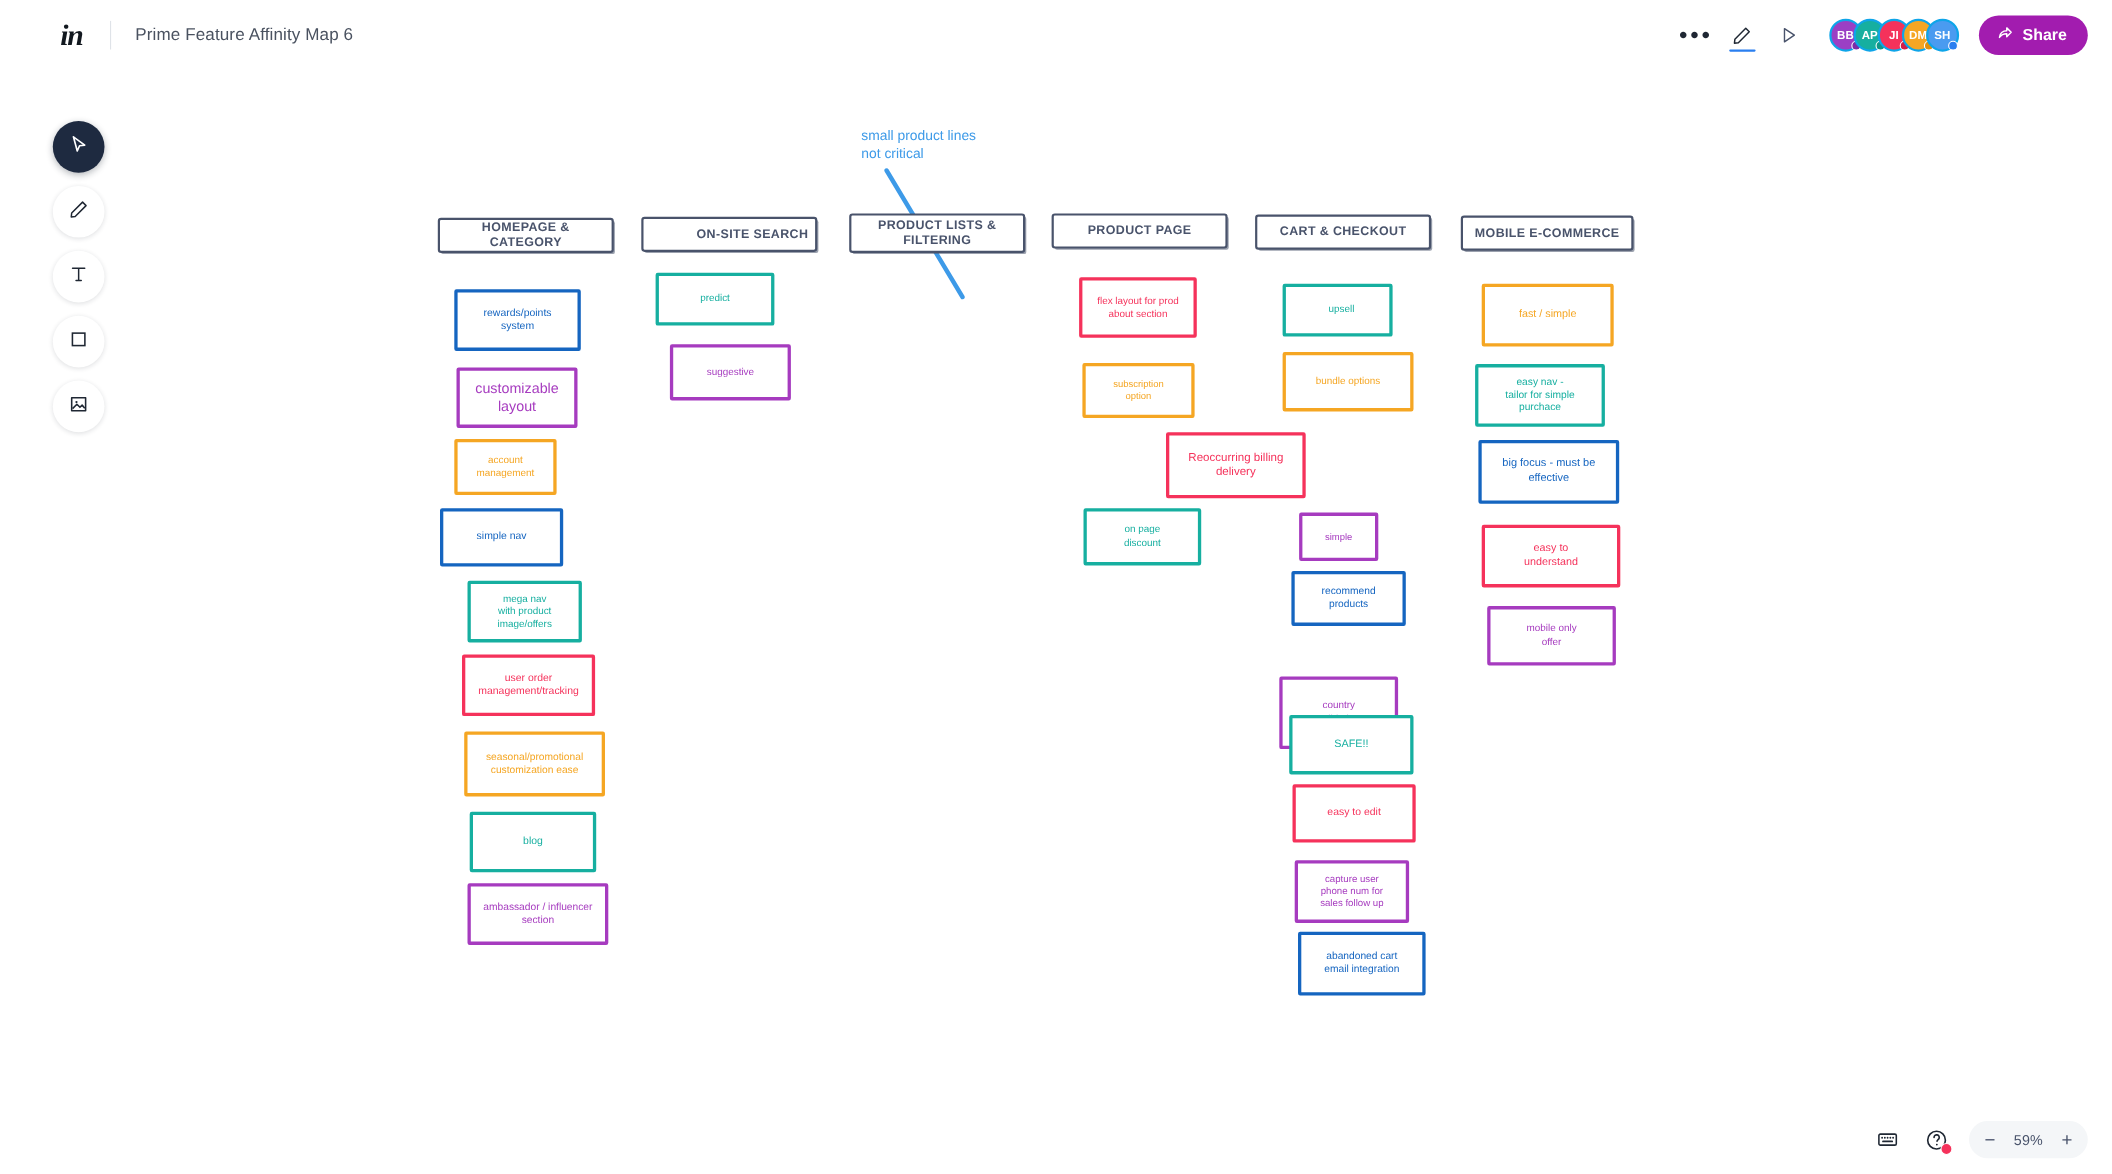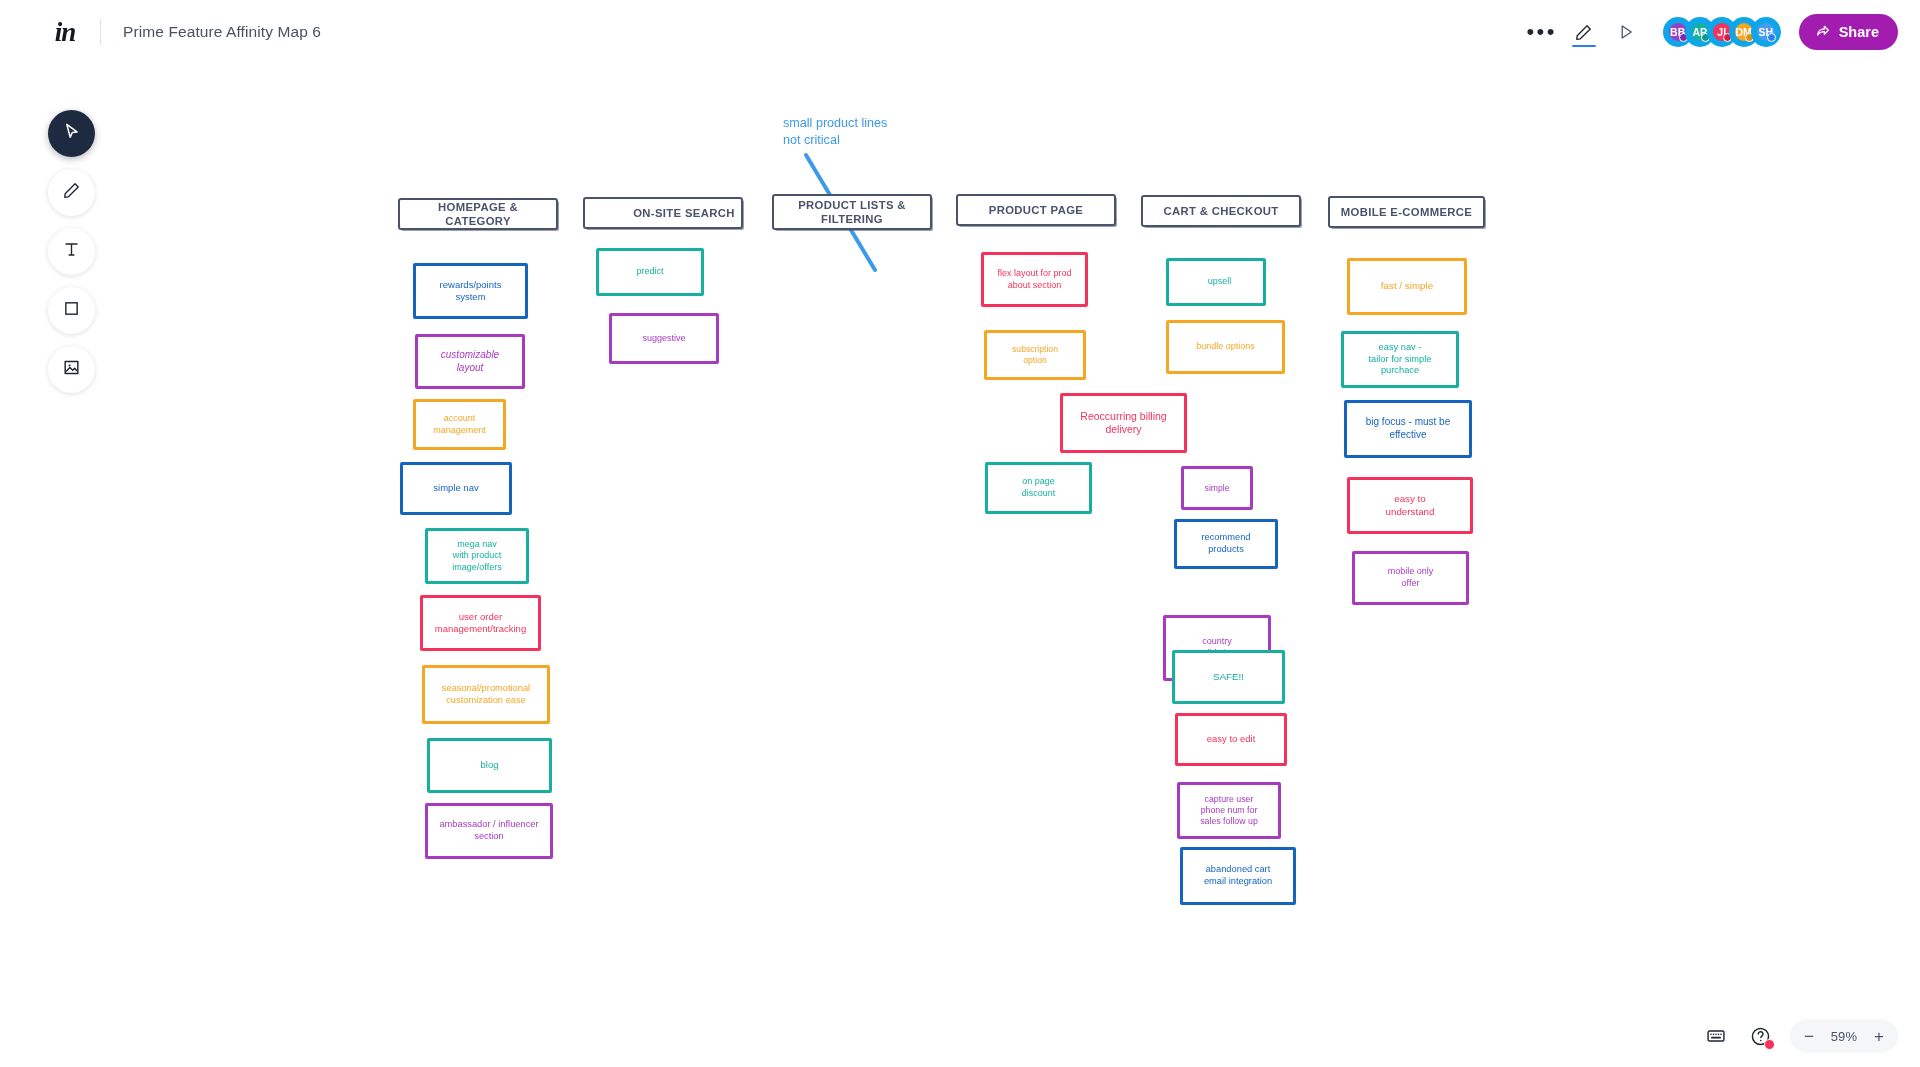--- a/index.html
+++ b/index.html
@@ -53,21 +53,21 @@
     width: 24px; height: 2.5px; background: #2a7ff0; border-radius: 2px;
   }
   .avatars {
     display: flex; align-items: center; margin-left: 16px;
   }
   .avatar {
     width: 30px; height: 30px; border-radius: 50%;
     display: flex; align-items: center; justify-content: center;
     color: #fff; font-size: 10.5px; font-weight: 700;
     margin-right: -8px; position: relative;
-    border: 6px solid #0ea5e9; cursor: pointer;
+    border: 2px solid #0ea5e9; cursor: pointer;
   }
   .avatar .pip {
     position: absolute; right: -1px; bottom: -1px;
     width: 9px; height: 9px; border-radius: 50%;
     border: 1.6px solid #fff;
   }
   .share-btn {
     margin-left: 26px;
     height: 36px; padding: 0 19px 0 16px;
     border-radius: 18px;
@@ -263,33 +263,33 @@
   <div class="col-header" style="left: 398px; top: 198px; width: 160px; height: 32px; border-color: rgb(73, 83, 107); color: rgb(73, 83, 107);">HOMEPAGE &amp; CATEGORY</div>
   <div class="col-header" style="left: 583px; top: 197px; width: 160px; height: 32px; border-color: rgb(73, 83, 107); color: rgb(73, 83, 107); padding-left: 48px;">ON-SITE SEARCH</div>
   <div class="col-header" style="left: 772px; top: 194px; width: 160px; height: 36px; border-color: rgb(73, 83, 107); color: rgb(73, 83, 107);">PRODUCT LISTS &amp; FILTERING</div>
   <div class="col-header" style="left: 956px; top: 194px; width: 160px; height: 32px; border-color: rgb(73, 83, 107); color: rgb(73, 83, 107);">PRODUCT PAGE</div>
   <div class="col-header" style="left: 1141px; top: 195px; width: 160px; height: 32px; border-color: rgb(73, 83, 107); color: rgb(73, 83, 107);">CART &amp; CHECKOUT</div>
   <div class="col-header" style="left: 1328px; top: 196px; width: 157px; height: 32px; border-color: rgb(73, 83, 107); color: rgb(73, 83, 107);">MOBILE E-COMMERCE</div>
 
   <div id="notes-layer">
       <div class="note" style="left: 413px; top: 263px; width: 115px; height: 56px; border-width: 3.2px; border-color: rgb(21, 101, 192); color: rgb(21, 101, 192); font-size: 9.5px; white-space: pre-line;">rewards/points
 system</div>
-      <div class="note" style="left: 415px; top: 334px; width: 110px; height: 55px; border-width: 3.2px; border-color: rgb(166, 59, 191); color: rgb(166, 59, 191); font-size: 10px; white-space: pre-line; font-style: italic;">customizable
+      <div class="note" style="left: 415px; top: 334px; width: 110px; height: 55px; border-width: 3.2px; border-color: rgb(166, 59, 191); color: rgb(166, 59, 191); font-size: 13px; white-space: pre-line;">customizable
 layout</div>
       <div class="note" style="left: 413px; top: 399px; width: 93px; height: 51px; border-width: 3px; border-color: rgb(245, 166, 35); color: rgb(245, 166, 35); font-size: 9px; white-space: pre-line;">account
 management</div>
       <div class="note" style="left: 400px; top: 462px; width: 112px; height: 53px; border-width: 3.2px; border-color: rgb(21, 101, 192); color: rgb(21, 101, 192); font-size: 9.5px; white-space: pre-line;">simple nav</div>
       <div class="note" style="left: 425px; top: 528px; width: 104px; height: 56px; border-width: 3.2px; border-color: rgb(22, 175, 160); color: rgb(22, 175, 160); font-size: 9px; white-space: pre-line;">mega nav
 with product
 image/offers</div>
       <div class="note" style="left: 420px; top: 595px; width: 121px; height: 56px; border-width: 3.2px; border-color: rgb(245, 50, 91); color: rgb(245, 50, 91); font-size: 9.5px; white-space: pre-line;">user order
 management/tracking</div>
       <div class="note" style="left: 422px; top: 665px; width: 128px; height: 59px; border-width: 3.2px; border-color: rgb(245, 166, 35); color: rgb(245, 166, 35); font-size: 9.3px; white-space: pre-line;">seasonal/promotional
 customization ease</div>
-      <div class="note" style="left: 427px; top: 738px; width: 125px; height: 55px; border-width: 3.2px; border-color: rgb(22, 175, 160); color: rgb(22, 175, 160); font-size: 9.5px; white-space: pre-line;">blog</div>
+      <div class="note" style="left: 427px; top: 738px; width: 115px; height: 55px; border-width: 3.2px; border-color: rgb(22, 175, 160); color: rgb(22, 175, 160); font-size: 9.5px; white-space: pre-line;">blog</div>
       <div class="note" style="left: 425px; top: 803px; width: 128px; height: 56px; border-width: 3.2px; border-color: rgb(166, 59, 191); color: rgb(166, 59, 191); font-size: 9.3px; white-space: pre-line;">ambassador / influencer
 section</div>
       <div class="note" style="left: 596px; top: 248px; width: 108px; height: 48px; border-width: 3.2px; border-color: rgb(22, 175, 160); color: rgb(22, 175, 160); font-size: 9px; white-space: pre-line;">predict</div>
       <div class="note" style="left: 609px; top: 313px; width: 110px; height: 51px; border-width: 3.2px; border-color: rgb(166, 59, 191); color: rgb(166, 59, 191); font-size: 9px; white-space: pre-line;">suggestive</div>
       <div class="note" style="left: 981px; top: 252px; width: 107px; height: 55px; border-width: 3.2px; border-color: rgb(245, 50, 91); color: rgb(245, 50, 91); font-size: 9px; white-space: pre-line;">flex layout for prod
 about section</div>
       <div class="note" style="left: 984px; top: 330px; width: 102px; height: 50px; border-width: 3px; border-color: rgb(245, 166, 35); color: rgb(245, 166, 35); font-size: 8.6px; white-space: pre-line;">subscription
 option</div>
       <div class="note" style="left: 1060px; top: 393px; width: 127px; height: 60px; border-width: 3.4px; border-color: rgb(245, 50, 91); color: rgb(245, 50, 91); font-size: 10.5px; white-space: pre-line;">Reoccurring billing
 delivery</div>

